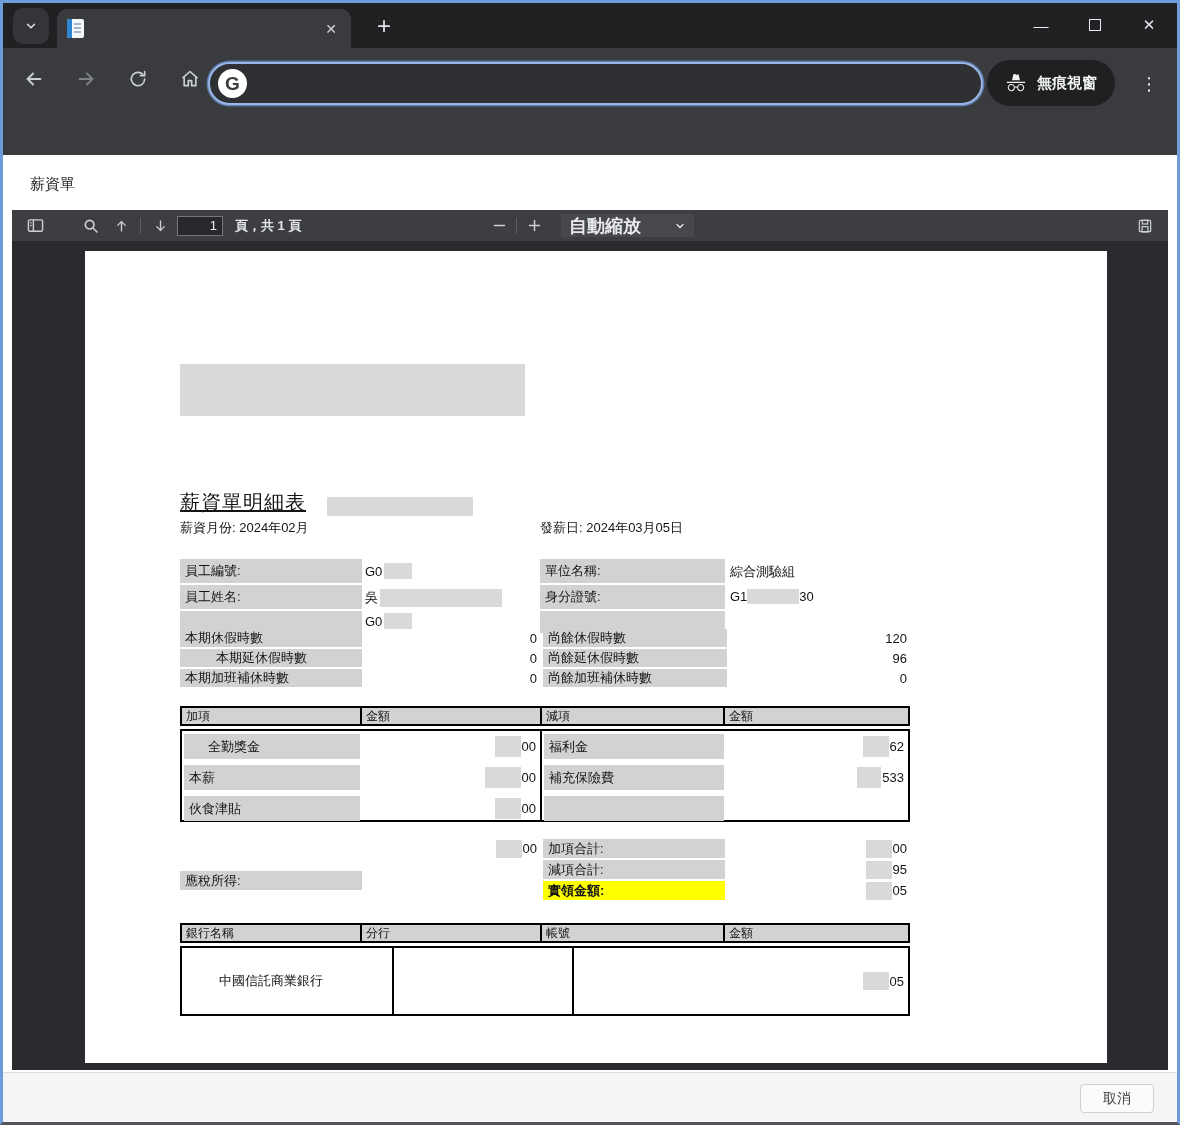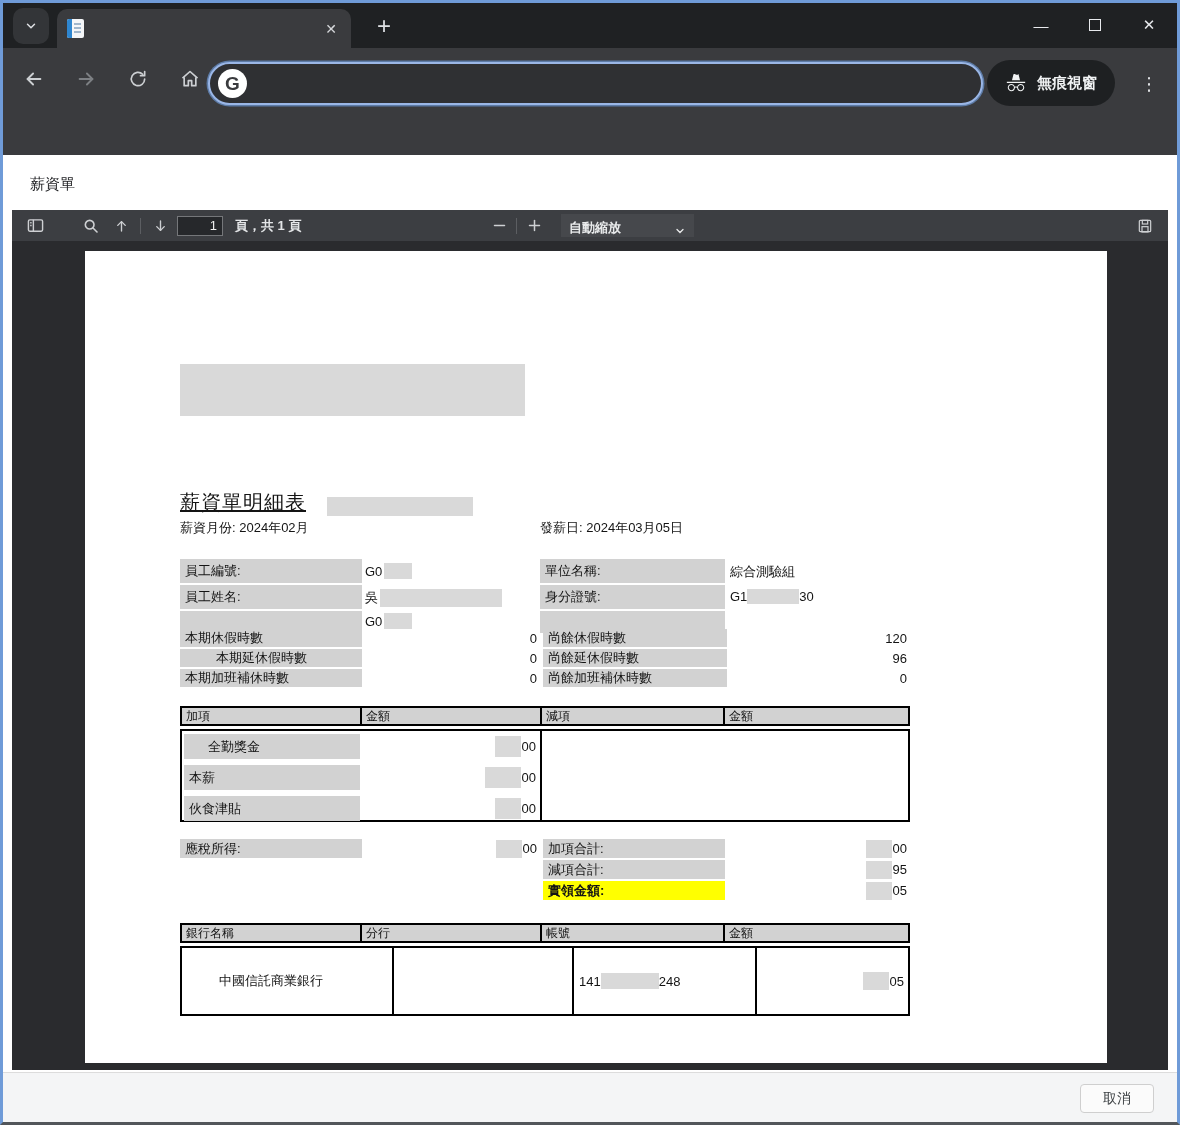--- a/index.html
+++ b/index.html
@@ -37,21 +37,21 @@
 
   
   .pdf { position:absolute; left:9px; right:9px; top:55px; height:860px; }
   .pdf-toolbar { position:absolute; top:0; left:0; right:0; height:31px; background:#3c3e42; color:#ced0d3; display:flex; align-items:center; font-size:13px; }
   .ptb-left { display:flex; align-items:center; gap:4px; padding-left:10px; }
   .ticon { width:26px; height:26px; display:flex; align-items:center; justify-content:center; }
   .tdivider { width:1px; height:16px; background:#5c5e62; margin:0 2px; }
   .page-input { width:46px; height:20px; background:#26282b; border:1px solid #75777a; color:#f0f0f0; text-align:right; padding-right:5px; font-size:13px; font-family:"Liberation Sans",sans-serif; }
   .pcount { margin-left:8px; color:#e4e6e8; font-weight:bold; font-size:13px; }
   .ptb-center { position:absolute; left:50%; transform:translateX(-50%); display:flex; align-items:center; gap:2px; }
-  .zoomsel { margin-left:12px; width:133px; height:23px; background:#46484c; color:#e8eaeb; display:flex; align-items:flex-end; padding:0 8px; font-size:13px; font-weight:bold; }
+  .zoomsel { margin-left:12px; width:133px; height:23px; background:#46484c; color:#e8eaeb; display:flex; align-items:center; padding:0 8px; font-size:18px; font-weight:bold; }
   .zoomsel .chev { margin-left:auto; }
   .ptb-right { margin-left:auto; padding-right:10px; }
 
   .pdf-canvas { position:absolute; top:31px; left:0; right:0; bottom:0; background:#2a2b2e; overflow:hidden; }
   .pdf-page { position:absolute; left:73px; top:10px; width:1022px; height:812px; background:#fff; color:#141414; }
 
   .abs { position:absolute; }
   .redact { background:#d9d9d9; display:inline-block; }
   .glabel { background:#d2d2d2; display:flex; align-items:center; padding:0 5px; font-size:13px; }
   .dtxt { font-size:13px; }
@@ -296,23 +296,42 @@
                   </span>
               </div>
               <div class="brow">
                 <span class="glabel" style="width:176px;">伙食津貼</span>
                 <span class="amt">
                     <span class="redact" style="width:26px; height:21px;"></span>
                     <span>00</span>
                   </span>
               </div>
             </div>
-          </div>
-
-          <div class="glabel abs" style="left:95px; top:588px; width:182px; height:19px;">應稅所得:</div>
+            <div class="half" style="flex:1;">
+              <div class="brow">
+                <span class="glabel" style="width:180px;">福利金</span>
+                <span class="amt">
+                    <span class="redact" style="width:26px; height:21px;"></span>
+                    <span>62</span>
+                  </span>
+              </div>
+              <div class="brow">
+                <span class="glabel" style="width:180px;">補充保險費</span>
+                <span class="amt">
+                    <span class="redact" style="width:24px; height:21px;"></span>
+                    <span>533</span>
+                  </span>
+              </div>
+              <div class="brow">
+                <span class="glabel" style="width:180px;"></span>
+              </div>
+            </div>
+          </div>
+
+          <div class="glabel abs" style="left:95px; top:620px; width:182px; height:19px;">應稅所得:</div>
           <div class="amt abs" style="left:280px; top:588px; width:172px; height:19px;">
             <span class="redact" style="width:26px; height:18px;"></span>
               <span>00</span>
           </div>
           <div class="glabel abs" style="left:458px; top:588px; width:182px; height:19px;">加項合計:</div>
           <div class="amt abs" style="left:700px; top:588px; width:122px; height:19px;">
             <span class="redact" style="width:26px; height:18px;"></span>
               <span>00</span>
           </div>
 
@@ -330,25 +349,20 @@
 
           <div class="thead abs" style="left:95px; top:672px; width:730px; height:20px;">
             <span class="hc" style="width:180px;">銀行名稱</span>
             <span class="hc" style="width:180px;">分行</span>
             <span class="hc" style="width:183px;">帳號</span>
             <span class="hc" style="flex:1;">金額</span>
           </div>
           <div class="bank-body abs" style="left:95px; top:695px; width:730px; height:70px;">
             <div class="bc dtxt" style="width:180px; display:flex; align-items:center; padding-left:5px;margin-left:32px;">中國信託商業銀行</div>
             <div class="bc" style="width:180px;"></div>
-            <div class="bc dtxt" style="width:183px; display:flex; align-items:center; padding-left:5px;">
-              <span>141</span>
-                <span class="redact" style="width:58px; height:16px;"></span>
-                <span>248</span>
-            </div>
             <div class="bc" style="flex:1; position:relative;">
               <span class="amt abs" style="right:4px; top:0; bottom:0;">
                   <span class="redact" style="width:26px; height:18px;"></span>
                   <span>05</span>
                 </span>
             </div>
           </div>
 
         </div>
       </div>

